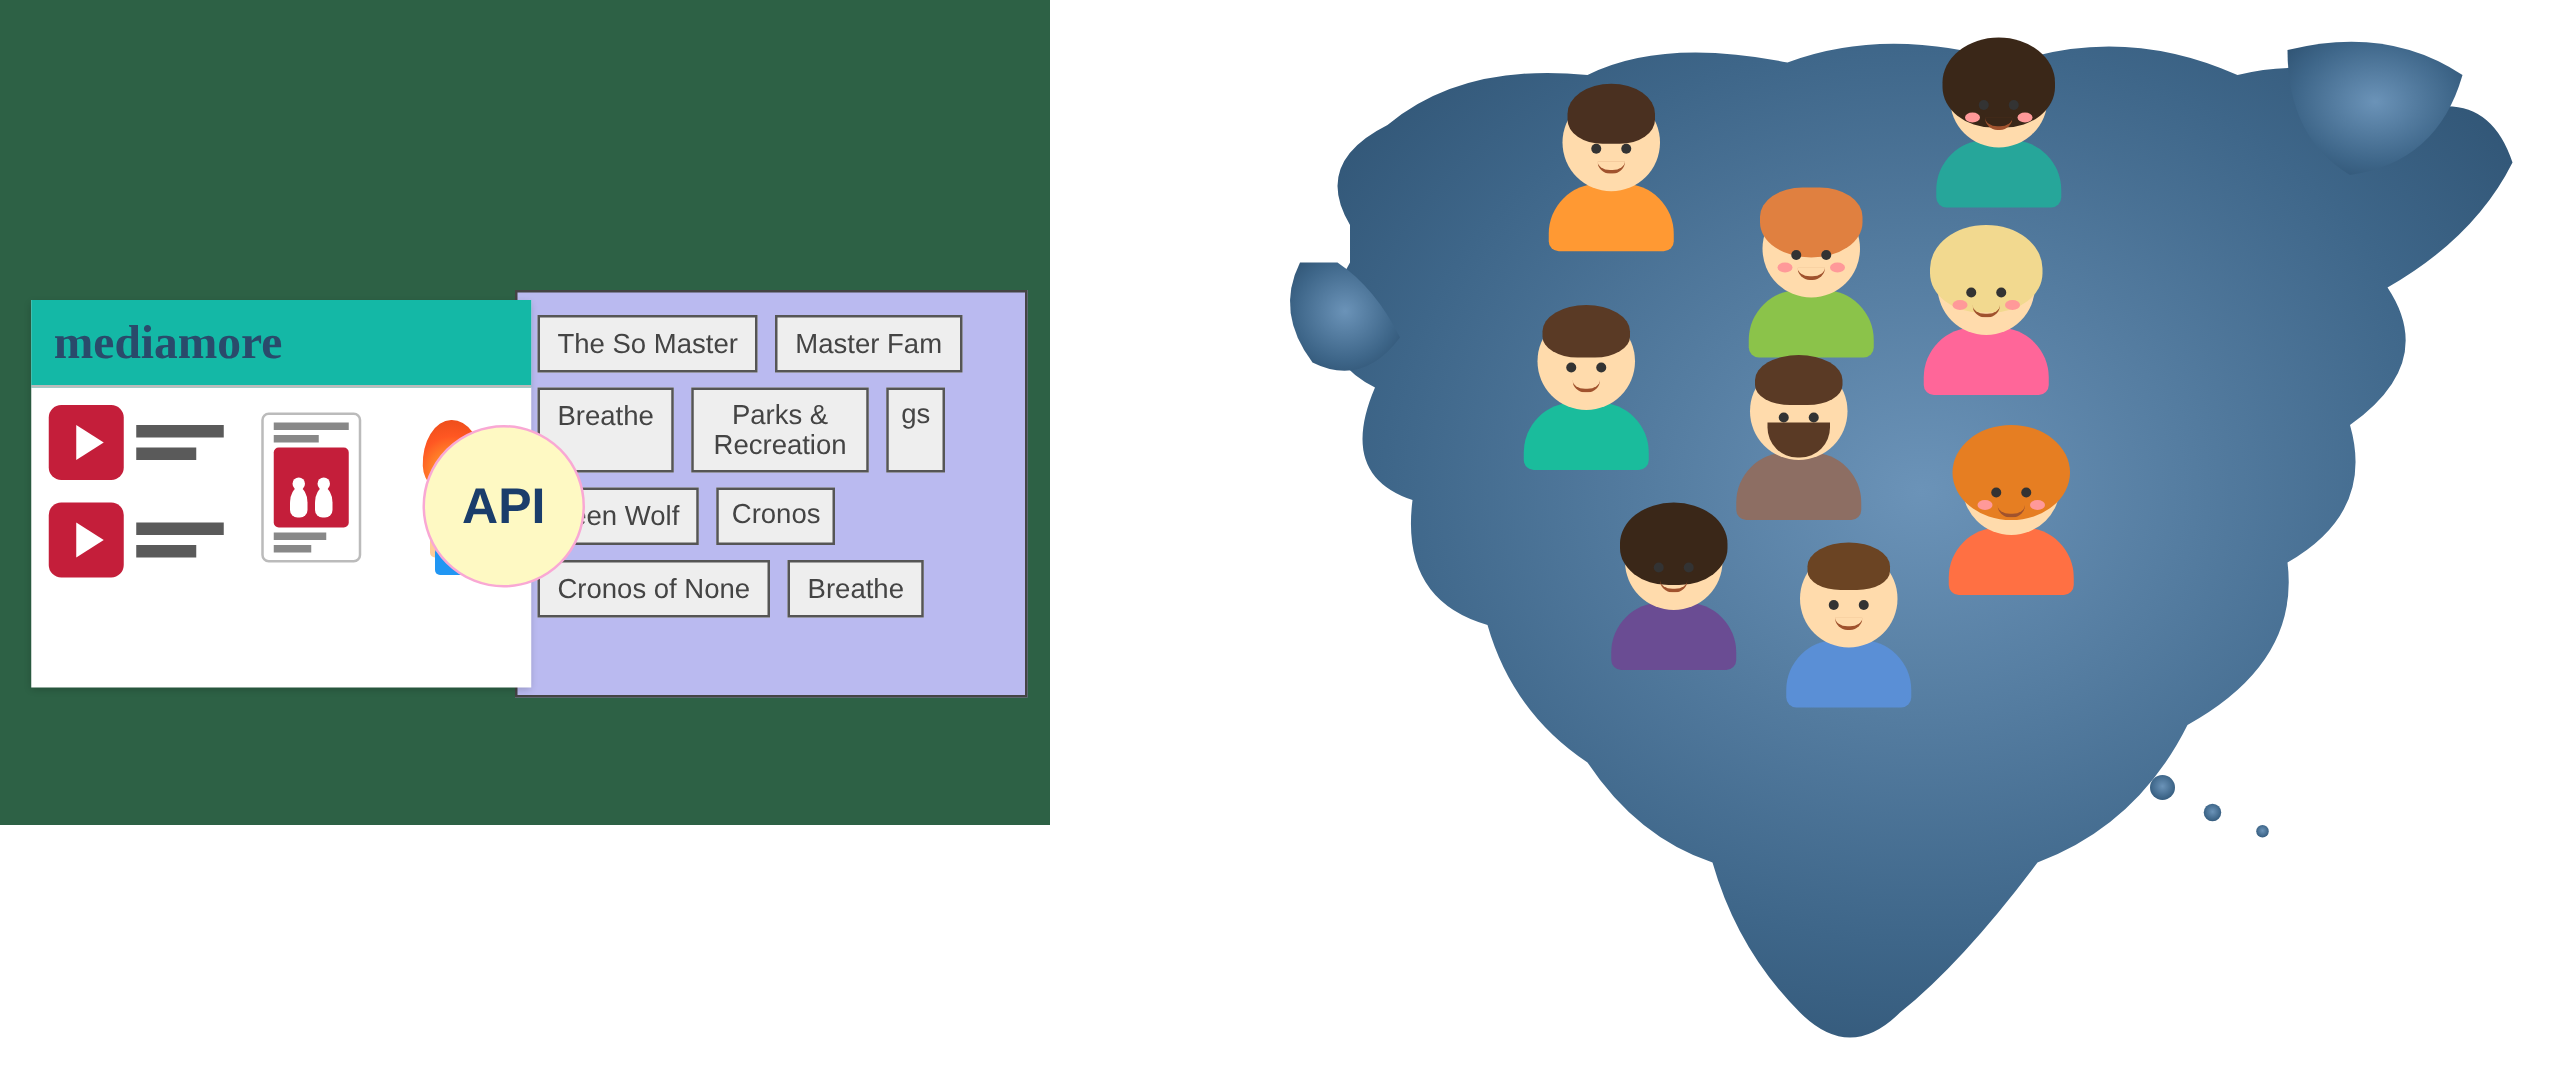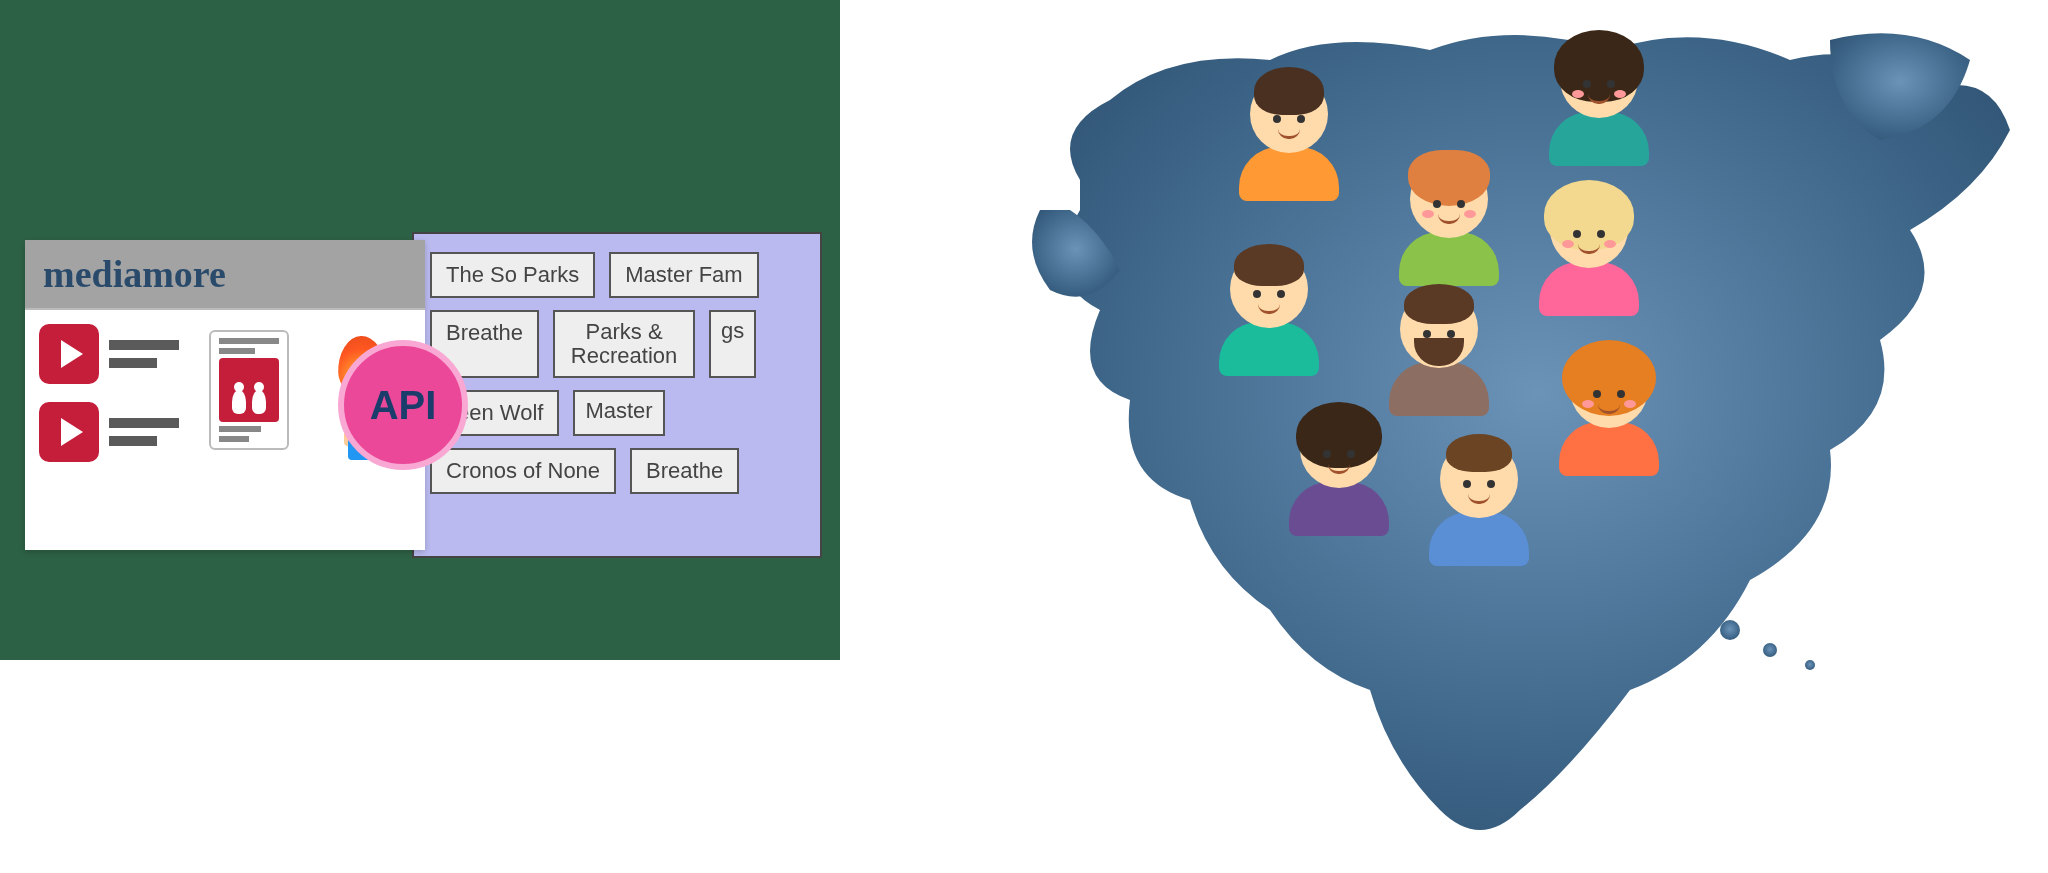--- a/index.html
+++ b/index.html
@@ -28,21 +28,21 @@
     left: 25px;
     top: 240px;
     width: 400px;
     height: 310px;
     background: #ffffff;
     box-shadow: 0 2px 6px rgba(0,0,0,0.2);
   }
   .media-header {
     width: 100%;
     height: 70px;
-    background: #a3a3a3;
+    background: #14b8a6;
     display: flex;
     align-items: center;
     padding-left: 18px;
     font-family: Georgia, 'Times New Roman', serif;
     font-weight: bold;
     font-size: 38px;
     color: #2a4a6b;
     border-bottom: 2px solid #bbb;
   }
   .media-body {
@@ -210,22 +210,22 @@
   .show-item.small { padding: 6px 10px; }
   .show-parks { text-align: center; line-height: 1.1; }
 
   
   .api-badge {
     position: absolute;
     left: 338px;
     top: 340px;
     width: 130px;
     height: 130px;
-    background: #ec4899;
-    border: 6px solid #f9a8d4;
+    background: #fef9c3;
+    border: 2px solid #f9a8d4;
     border-radius: 50%;
     display: flex;
     align-items: center;
     justify-content: center;
     font-size: 40px;
     font-weight: bold;
     color: #1a3d6b;
     z-index: 5;
     font-family: Arial, sans-serif;
   }
@@ -306,29 +306,29 @@
     height:28px;
     border-radius: 0 0 24px 24px;
   }
 </style>
 </head>
 <body>
 
 <div class="left-panel">
 
   <div class="shows-panel">
-    <div class="show-item">The So Parks</div>
+    <div class="show-item">The So Master</div>
     <div class="show-item">Master Fam</div>
     <div class="show-item">Breathe</div>
     <div class="show-item show-parks">
       <span style="display:block;max-width:110px;white-space:normal;">Parks &amp; Recreation</span>
     </div>
     <div class="show-item small">gs</div>
     <div class="show-item">Teen Wolf</div>
-    <div class="show-item small">Master</div>
+    <div class="show-item small">Cronos</div>
     <div class="show-item">Cronos of None</div>
     <div class="show-item">Breathe</div>
   </div>
 
   <div class="media-card">
     <div class="media-header">mediamore</div>
     <div class="media-body">
       <div class="media-col1">
         <div class="video-row">
           <div class="play-box"></div>

